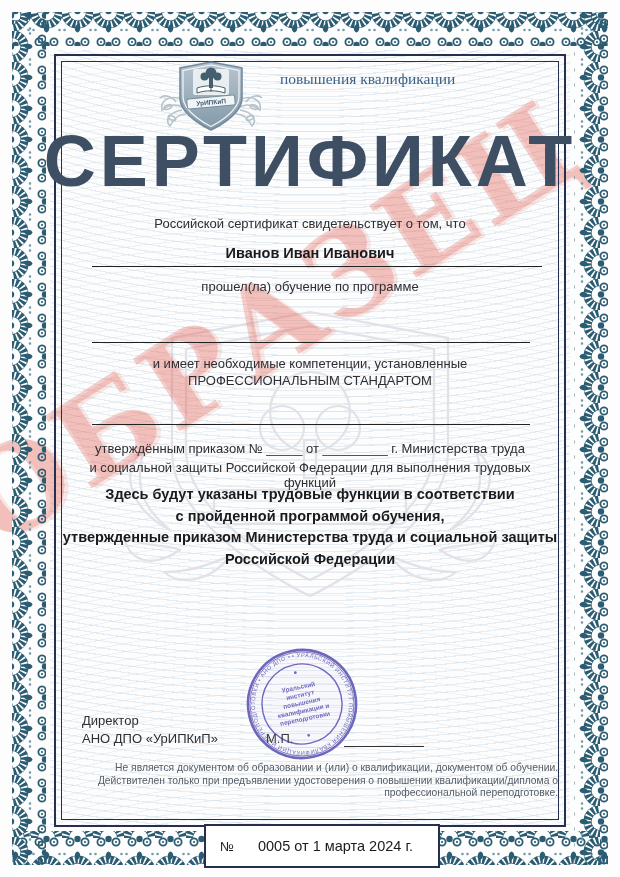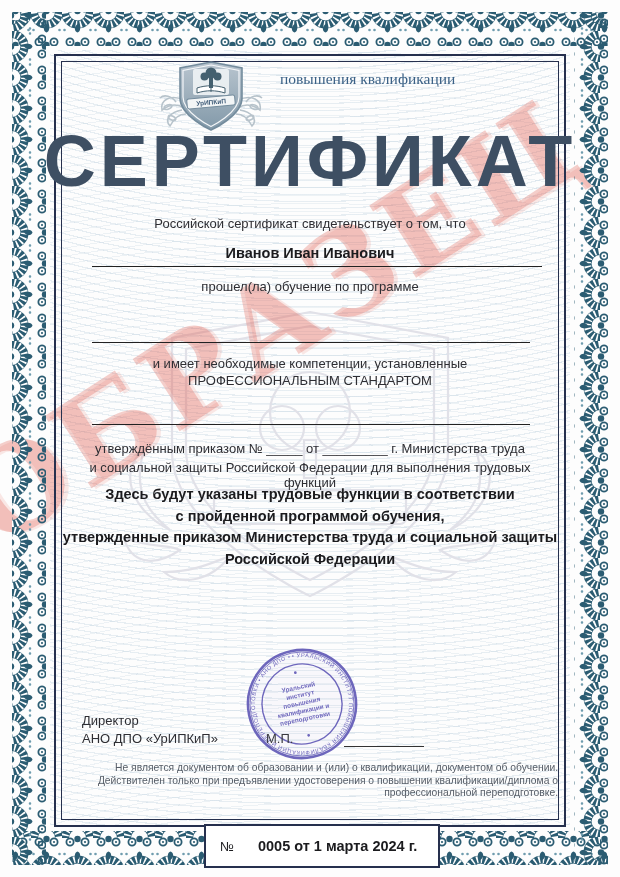--- a/index.html
+++ b/index.html
@@ -35,21 +35,21 @@
     font-weight:bold;font-size:14.5px;line-height:21.5px;color:#1b1b1e;}
   .stamp{position:absolute;left:244px;top:646px;z-index:4;opacity:0.88;filter:blur(0.3px);}
   .sig-role{position:absolute;left:82px;top:712px;z-index:5;font-size:13px;line-height:18px;color:#2e2e33;}
   .mp{position:absolute;left:266px;top:731px;z-index:5;font-size:13px;color:#3a3a40;}
   .sig-line{position:absolute;left:344px;top:746px;width:80px;border-top:1.5px solid #333;z-index:5;}
   .disclaimer{position:absolute;left:62px;right:62px;top:762px;z-index:4;text-align:right;
     font-size:10.3px;line-height:12.6px;color:#555c66;}
   .numbox{position:absolute;left:204px;top:824px;width:204px;height:40px;z-index:6;
     background:#fff;border:2px solid #26304e;display:flex;align-items:center;padding:0 14px;}
   .numbox .nb-label{font-size:13px;color:#1b1b1e;margin-right:24px;}
-  .numbox .nb-value{font-size:14.5px;font-weight:bold;color:#1b1b1e;white-space:nowrap;}
+  .numbox .nb-value{font-size:14.5px;font-weight:normal;color:#1b1b1e;white-space:nowrap;}
 </style>
 </head>
 <body>
 
 <div class="page">
 
   <div class="waves"></div>
 
   <svg class="emblem-watermark" width="400" height="330" viewBox="0 0 400 330" fill="none">
     <g stroke="#e1e1e8" stroke-width="2.2">

